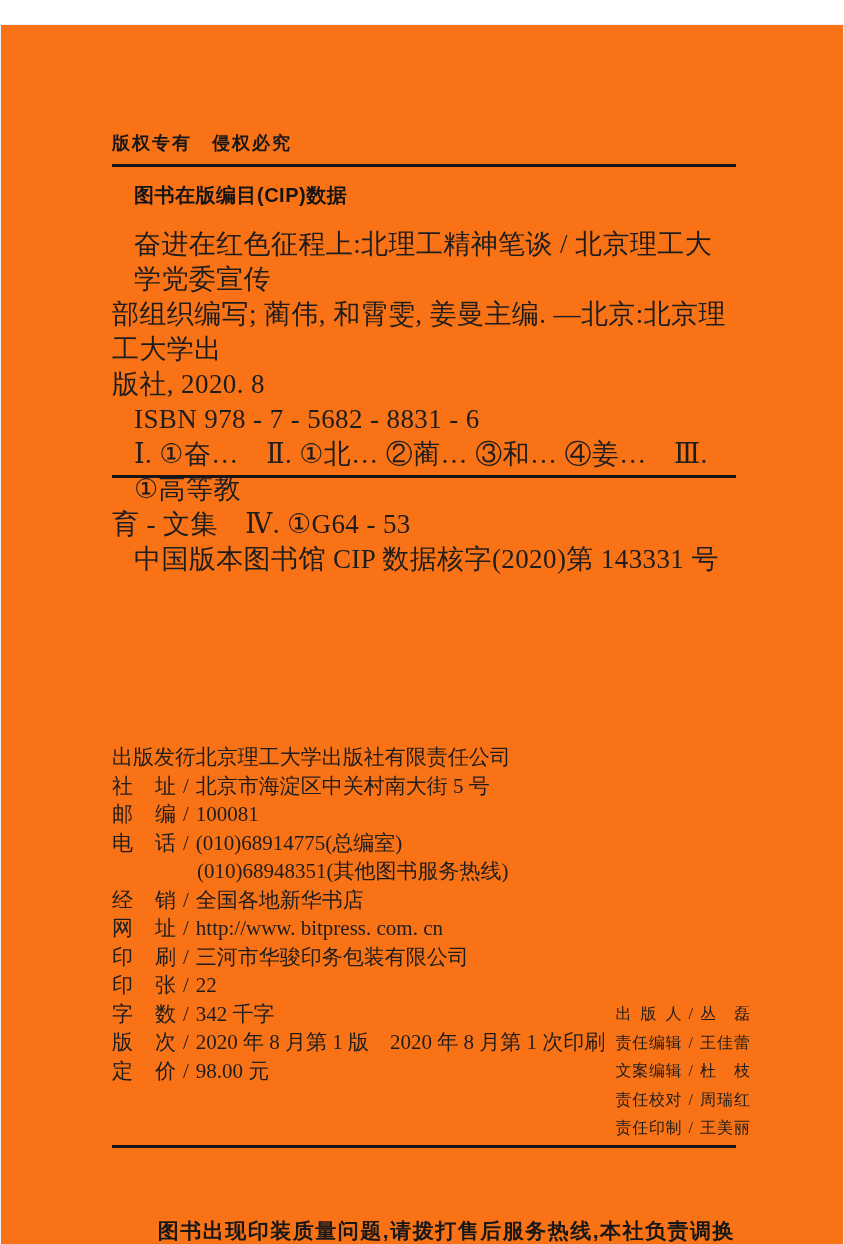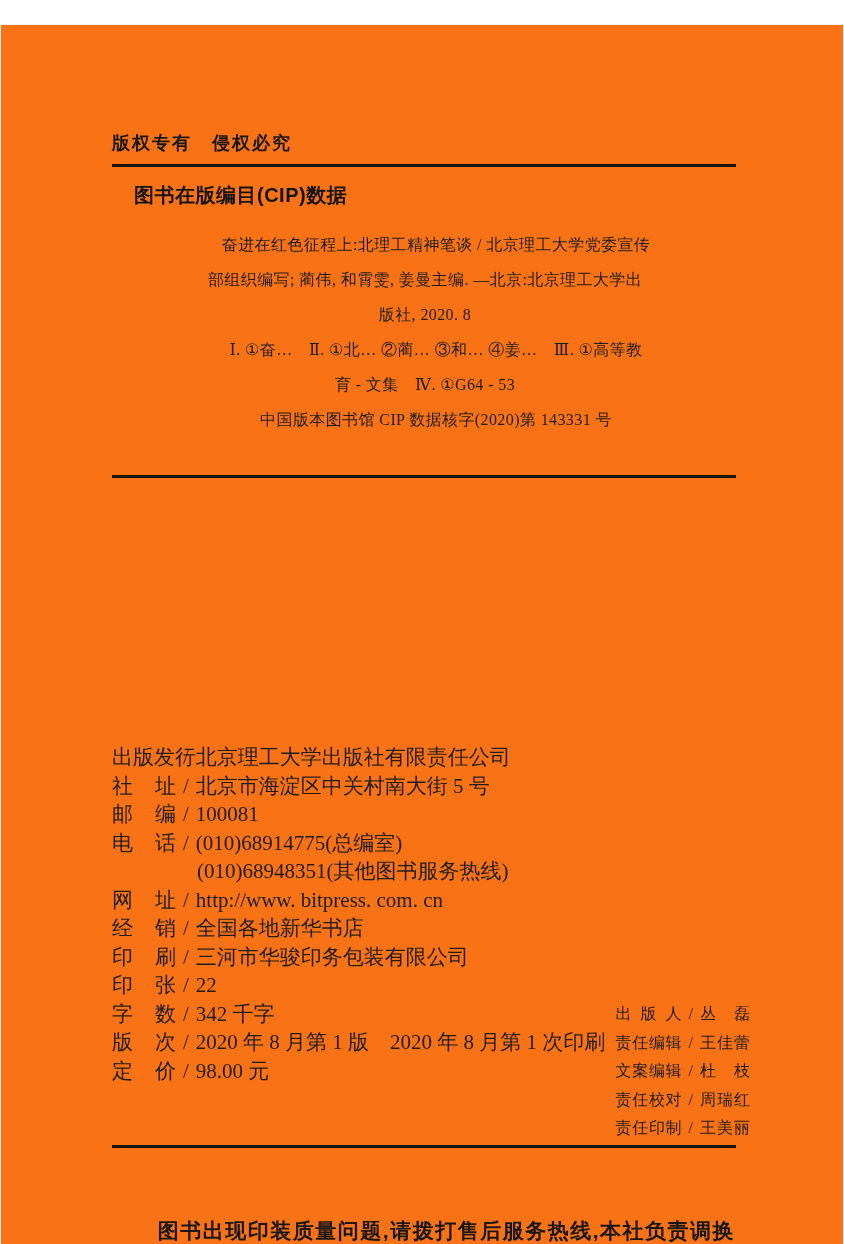--- a/index.html
+++ b/index.html
@@ -42,24 +42,23 @@
     top: 158px;
     font-size: 20px;
     letter-spacing: 0.5px;
     color: #141414;
   }
   .cip-block {
     position: absolute;
     left: 112px;
     right: 106px;
     top: 203px;
-    font-size: 16px;
+    font-size: 27px;
     line-height: 35px;
     letter-spacing: 0.4px;
-    text-align: center;
   }
   .cip-line.indent { padding-left: 22px; }
   .colophon {
     position: absolute;
     left: 112px;
     top: 719px;
     width: 470px;
     font-size: 21px;
     line-height: 28.5px;
     white-space: nowrap;
@@ -113,20 +112,21 @@
   <div class="notice heiti">版权专有　侵权必究</div>
 
   <div class="rule" id="rule-top"></div>
 
   <div class="cip-header heiti">图书在版编目(CIP)数据</div>
 
   <div class="cip-block">
     <div class="cip-line indent">奋进在红色征程上:北理工精神笔谈 / 北京理工大学党委宣传</div>
     <div class="cip-line">部组织编写; 蔺伟, 和霄雯, 姜曼主编. —北京:北京理工大学出</div>
     <div class="cip-line">版社, 2020. 8</div>
+    <div class="cip-line indent">ISBN 978 - 7 - 5682 - 8831 - 6</div>
     <div class="cip-line indent">Ⅰ. ①奋…　Ⅱ. ①北… ②蔺… ③和… ④姜…　Ⅲ. ①高等教</div>
     <div class="cip-line">育 - 文集　Ⅳ. ①G64 - 53</div>
     <div class="cip-line indent">中国版本图书馆 CIP 数据核字(2020)第 143331 号</div>
   </div>
 
   <div class="rule" id="rule-middle"></div>
 
   <div class="colophon">
     <div>
       <span class="col-label">出版发行</span><span class="sep">/</span><span>北京理工大学出版社有限责任公司</span>
@@ -137,24 +137,24 @@
     <div>
       <span class="col-label">邮编</span><span class="sep">/</span><span>100081</span>
     </div>
     <div>
       <span class="col-label">电话</span><span class="sep">/</span><span>(010)68914775(总编室)</span>
     </div>
     <div class="cont">
       <span>(010)68948351(其他图书服务热线)</span>
     </div>
     <div>
-      <span class="col-label">网址</span><span class="sep">/</span><span>http://www. bitpress. com. cn</span>
+      <span class="col-label">经销</span><span class="sep">/</span><span>全国各地新华书店</span>
     </div>
     <div>
-      <span class="col-label">经销</span><span class="sep">/</span><span>全国各地新华书店</span>
+      <span class="col-label">网址</span><span class="sep">/</span><span>http://www. bitpress. com. cn</span>
     </div>
     <div>
       <span class="col-label">印刷</span><span class="sep">/</span><span>三河市华骏印务包装有限公司</span>
     </div>
     <div>
       <span class="col-label">印张</span><span class="sep">/</span><span>22</span>
     </div>
     <div>
       <span class="col-label">字数</span><span class="sep">/</span><span>342 千字</span>
     </div>

